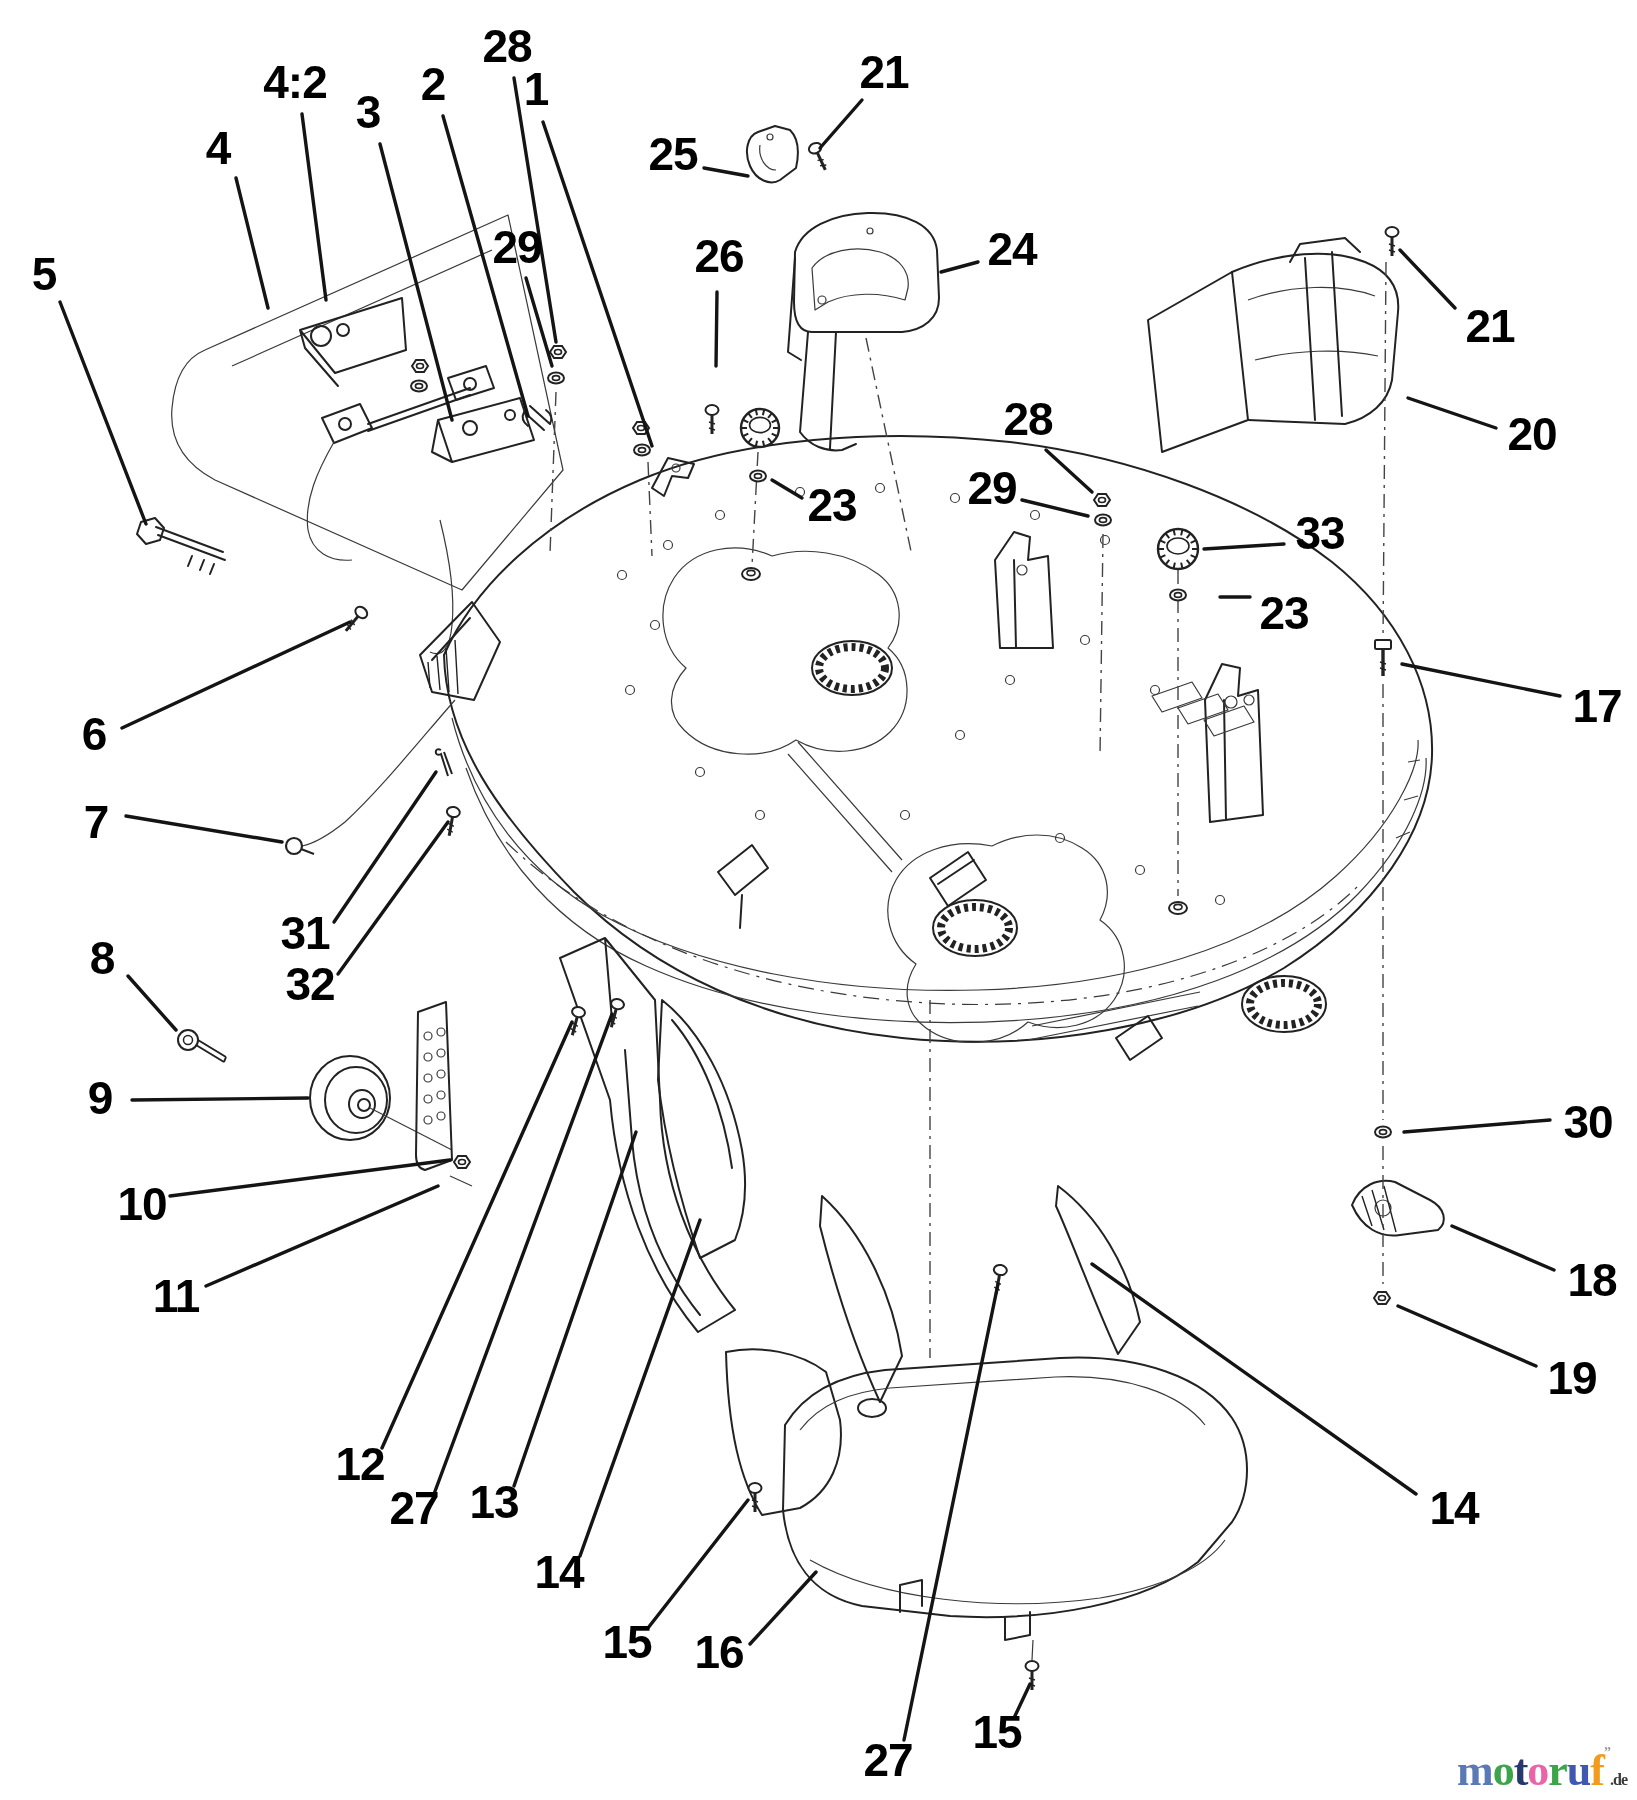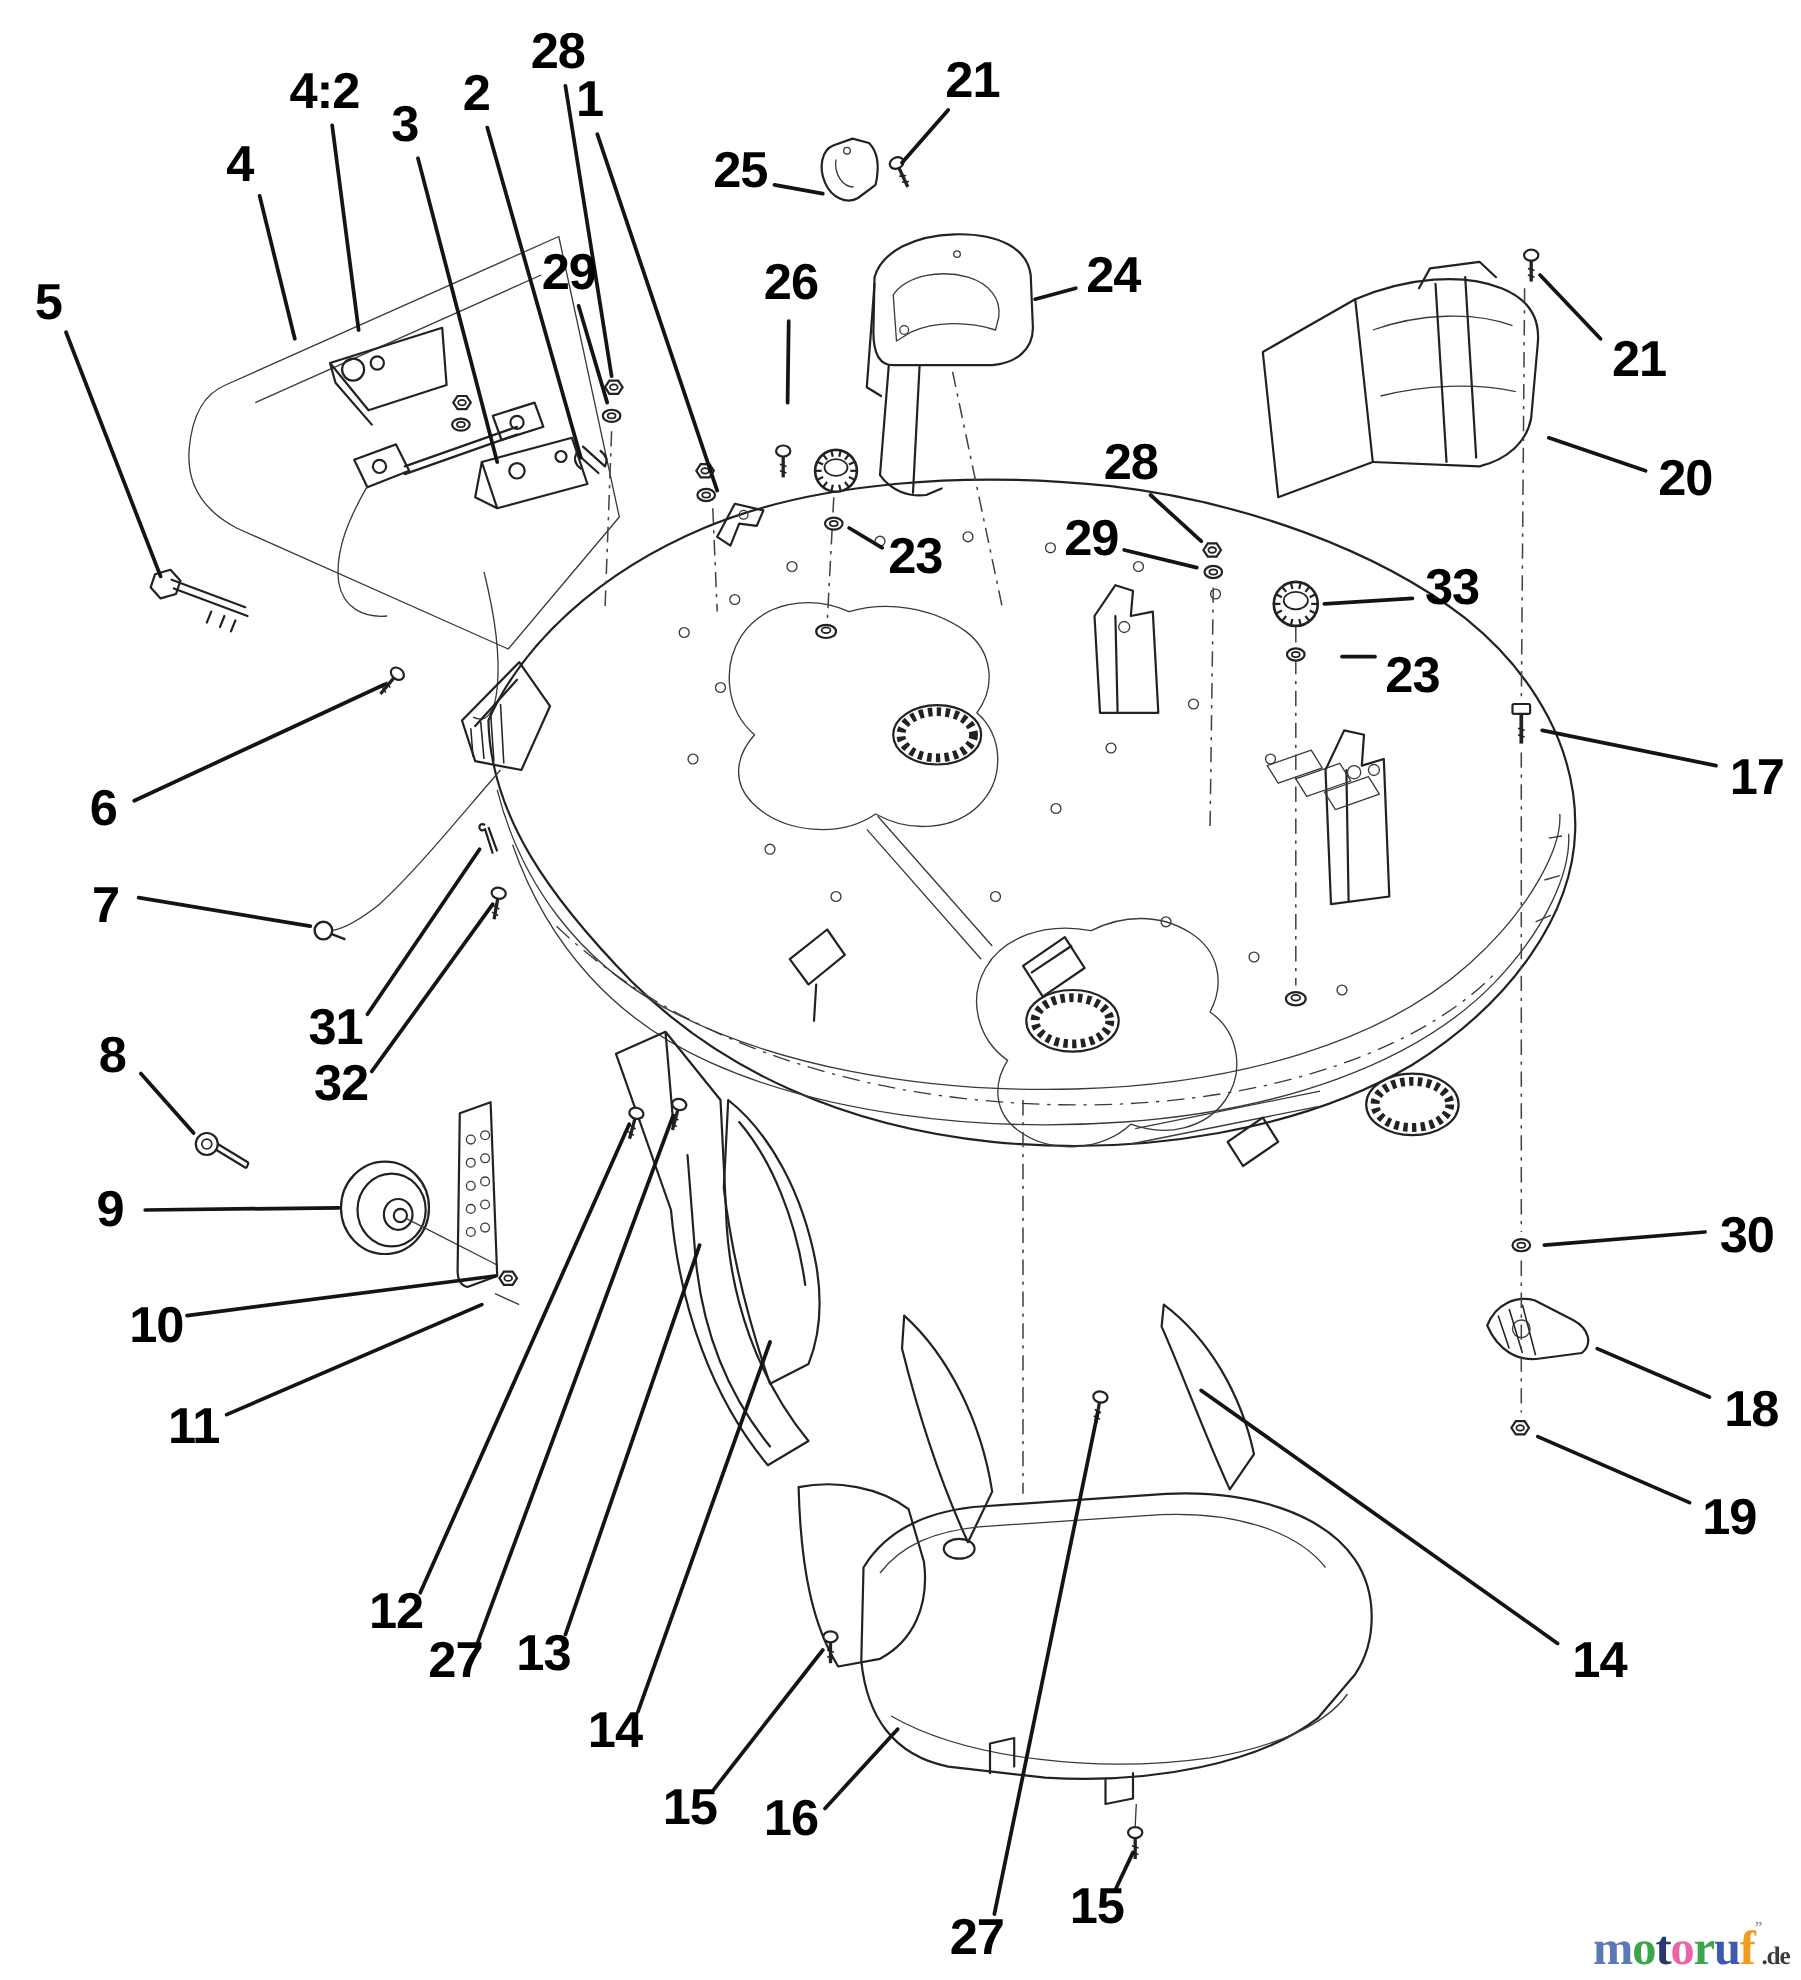--- a/index.html
+++ b/index.html
@@ -4,21 +4,21 @@
 <style>
   html,body{margin:0;padding:0;background:#fff;}
   .canvas{position:relative;width:1637px;height:1800px;background:#ffffff;overflow:hidden;
           font-family:"Liberation Sans", sans-serif;}
   svg{position:absolute;left:0;top:0;}
   .part{fill:none;stroke:#222;stroke-width:2;stroke-linejoin:round;stroke-linecap:round;}
   .thin{fill:none;stroke:#3a3a3a;stroke-width:1.2;stroke-linejoin:round;}
   .hatch{fill:none;stroke:#222;stroke-width:1.4;}
   .logo{position:absolute;right:10px;bottom:4px;font-family:"Liberation Serif", serif;
         font-weight:bold;font-size:44px;letter-spacing:-1px;white-space:nowrap;}
-  .logo .de{font-size:23px;color:#3a3a3a;font-weight:bold;font-family:Liberation Serif, serif;}
+  .logo .de{font-size:16px;color:#3a3a3a;font-weight:bold;font-family:Liberation Serif, serif;}
   .logo .tm{font-size:14px;color:#9a9a9a;vertical-align:top;}
 </style>
 </head>
 <body>
 
 <div class="canvas">
 <svg id="diagram" width="1637" height="1800" viewBox="0 0 1637 1800">
 
   <g>
     <path class="thin" d="M 508,215 L 563,470 L 462,590 L 215,480 Q 168,455 172,408 Q 176,362 205,350 Z"></path>

